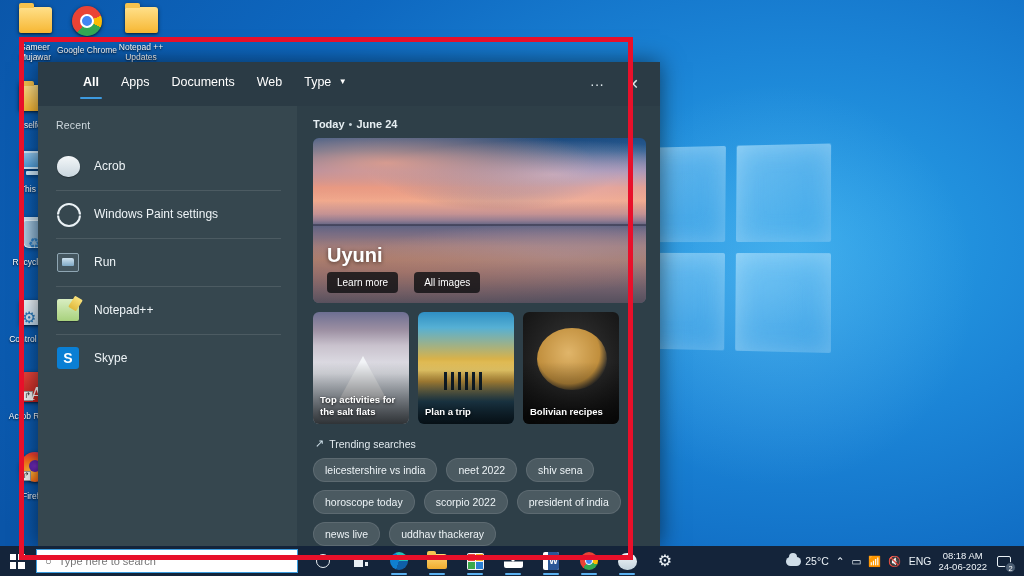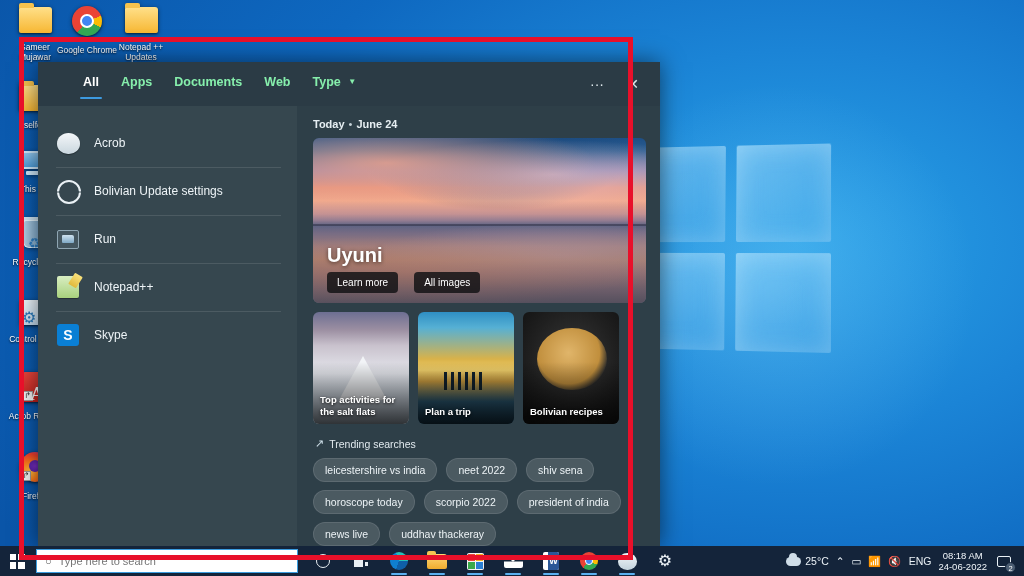--- a/index.html
+++ b/index.html
@@ -83,22 +83,22 @@
     position:absolute; left:38px; top:62px; width:622px; height:484px;
     background:#36474f;
     box-shadow:0 0 22px rgba(0,0,0,.55);
     display:flex; flex-direction:column; overflow:hidden;
   }
   .topbar {
     height:44px; background:#2b3b45; display:flex; align-items:center;
     padding:0 12px 0 34px; position:relative; flex:0 0 auto;
   }
   .tab {
-    font-size:12.5px; color:#86efac; padding:13px 11px 0; height:44px;
-    position:relative; cursor:default; white-space:nowrap;font-weight:bold;
+    font-size:12.5px; color:#ffffff; padding:13px 11px 0; height:44px;
+    position:relative; cursor:default; white-space:nowrap;
   }
   .tab.active { color:#ffffff; font-weight:bold; }
   .tab.active:after {
     content:""; position:absolute; left:8px; right:8px; bottom:7px; height:2.5px;
     background:#3d9ae0; border-radius:2px;
   }
   .tab .chev { font-size:8px; margin-left:4px; vertical-align:2px; }
   .topbar-right { margin-left:auto; display:flex; align-items:center; gap:6px; }
   .tb-btn {
     width:30px; height:30px; display:flex; align-items:center; justify-content:center;
@@ -336,32 +336,33 @@
     </div>
     <div class="topbar-right">
       <div class="tb-btn">···</div>
       <div class="tb-btn">✕</div>
     </div>
   </div>
 
   <div class="body-row">
 
     <div class="leftcol">
+      <div class="recent-hd">Recent</div>
 
       <div class="recent-item">
         <span class="ri-ico">
             <span class="paint-ico"></span>
           </span>
         <span class="lbl">Acrob</span>
       </div>
       <div class="recent-item">
         <span class="ri-ico">
             <span class="upd-ico"></span>
           </span>
-        <span class="lbl">Bolivian Update settings</span>
+        <span class="lbl">Windows Paint settings</span>
       </div>
       <div class="recent-item">
         <span class="ri-ico">
             <span class="run-ico"></span>
           </span>
         <span class="lbl">Run</span>
       </div>
       <div class="recent-item">
         <span class="ri-ico">
             <span class="npp-ico"></span>

